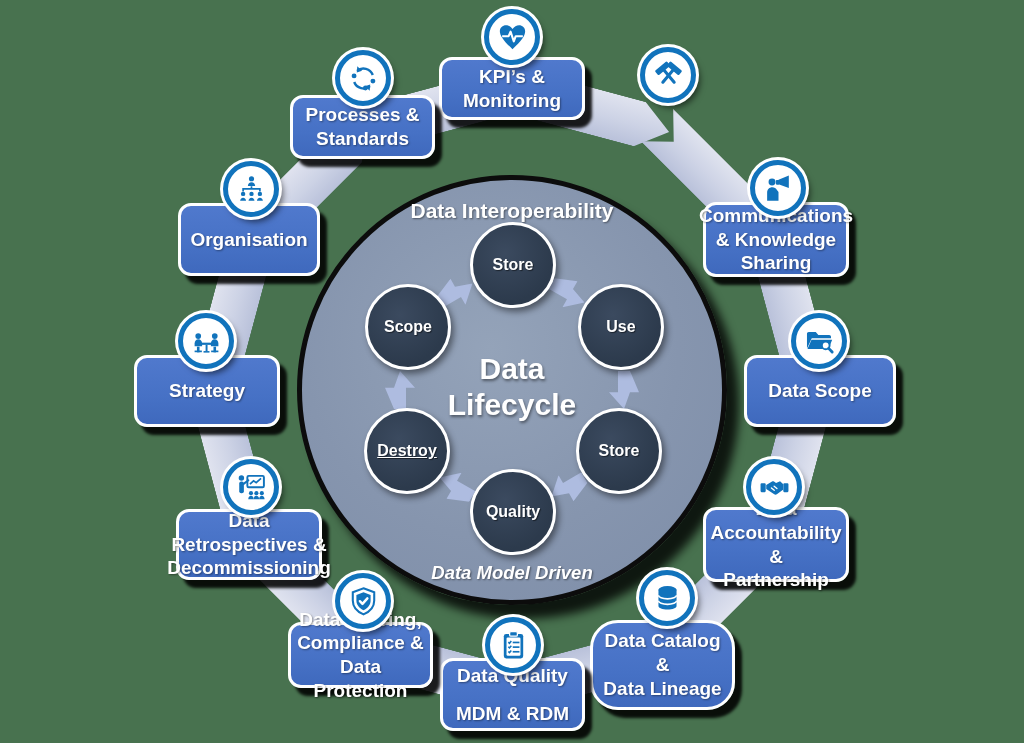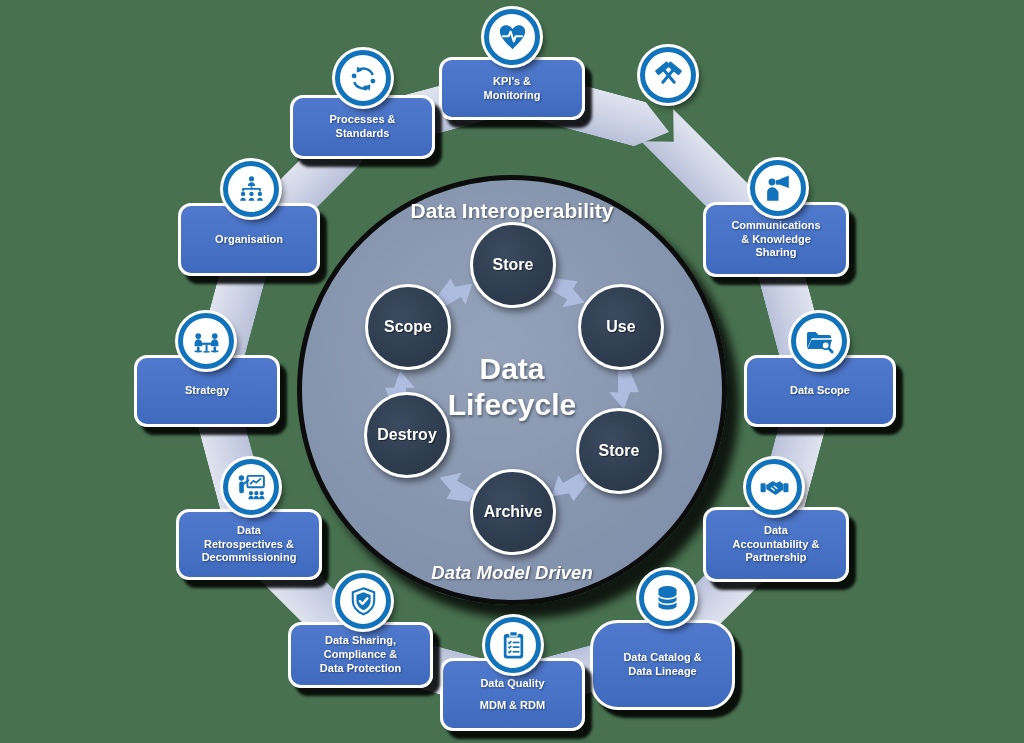--- a/index.html
+++ b/index.html
@@ -36,38 +36,38 @@
   .c-bottom{position:absolute;left:297px;top:562px;width:430px;text-align:center;z-index:3;
       color:#fff;font-weight:bold;font-style:italic;font-size:18.5px;text-shadow:1px 1px 2px rgba(0,0,0,.45);}
 
   
   .node{position:absolute;width:86px;height:86px;border-radius:50%;box-sizing:border-box;
       border:3px solid #fff;z-index:4;display:flex;align-items:center;justify-content:center;
       background:radial-gradient(circle at 40% 35%, #3b4a5f 0%, #2c3a4c 70%);
       color:#fff;font-weight:bold;font-size:16px;box-shadow:3px 4px 6px rgba(0,0,0,.45);
       text-shadow:1px 1px 1px rgba(0,0,0,.5);}
   .n0{left:470px;top:222px;} .n1{left:578px;top:284px;} .n2{left:576px;top:408px;}
-  .n3{left:470px;top:469px;} .n4{left:364px;top:392px;} .n5{left:365px;top:284px;}
+  .n3{left:470px;top:469px;} .n4{left:364px;top:408px;text-decoration:underline;} .n5{left:365px;top:284px;}
 
   
   .larr{position:absolute;width:30px;height:38px;z-index:3;background:#aebce0;
       clip-path:polygon(50% 0%,100% 44%,70% 44%,70% 100%,30% 100%,0% 44%,30% 44%);}
   .a0{left:441px;top:274px;transform:rotate(60deg);}
   .a1{left:553px;top:274px;transform:rotate(120deg);}
   .a2{left:609px;top:371px;transform:rotate(180deg);}
   .a3{left:553px;top:468px;transform:rotate(240deg);}
   .a4{left:441px;top:468px;transform:rotate(300deg);}
   .a5{left:385px;top:371px;transform:rotate(0deg);}
 
   
   .box{position:absolute;box-sizing:border-box;border:3px solid #fff;border-radius:13px;z-index:5;
       background:linear-gradient(180deg,#5079cd 0%,#4671c5 60%,#3f69bd 100%);
       box-shadow:7px 8px 3px rgba(0,0,0,0.88);
       display:flex;align-items:center;justify-content:center;text-align:center;
-      color:#fff;font-weight:bold;font-size:11px;line-height:1.25;white-space:pre-line;
+      color:#fff;font-weight:bold;font-size:19px;line-height:1.25;white-space:pre-line;
       text-shadow:1px 1px 2px rgba(0,0,0,.4);padding:2px 4px;}
   .box.gap{line-height:1.95;}
   .b0{left:439px;top:57px;width:146px;height:63px;}
   .b1{left:594px;top:96px;width:137px;height:64px;}
   .b2{left:703px;top:202px;width:146px;height:75px;}
   .b3{left:744px;top:355px;width:152px;height:72px;}
   .b4{left:703px;top:507px;width:146px;height:75px;}
   .b5{left:590px;top:620px;width:145px;height:90px;border-radius:28px;}
   .b6{left:440px;top:658px;width:145px;height:73px;}
   .b7{left:288px;top:622px;width:145px;height:66px;}
@@ -114,21 +114,21 @@
   <div class="larr a0"></div>
   <div class="larr a1"></div>
   <div class="larr a2"></div>
   <div class="larr a3"></div>
   <div class="larr a4"></div>
   <div class="larr a5"></div>
 
   <div class="node n0">Store</div>
   <div class="node n1">Use</div>
   <div class="node n2">Store</div>
-  <div class="node n3">Archive</div>
+  <div class="node n3">Quality</div>
   <div class="node n4">Destroy</div>
   <div class="node n5">Scope</div>
 
   <div class="box b0">KPI’s &amp;
 Monitoring</div>
   <div class="box b2">Communications
 &amp; Knowledge
 Sharing</div>
   <div class="box b3">Data Scope</div>
   <div class="box b4">Data

